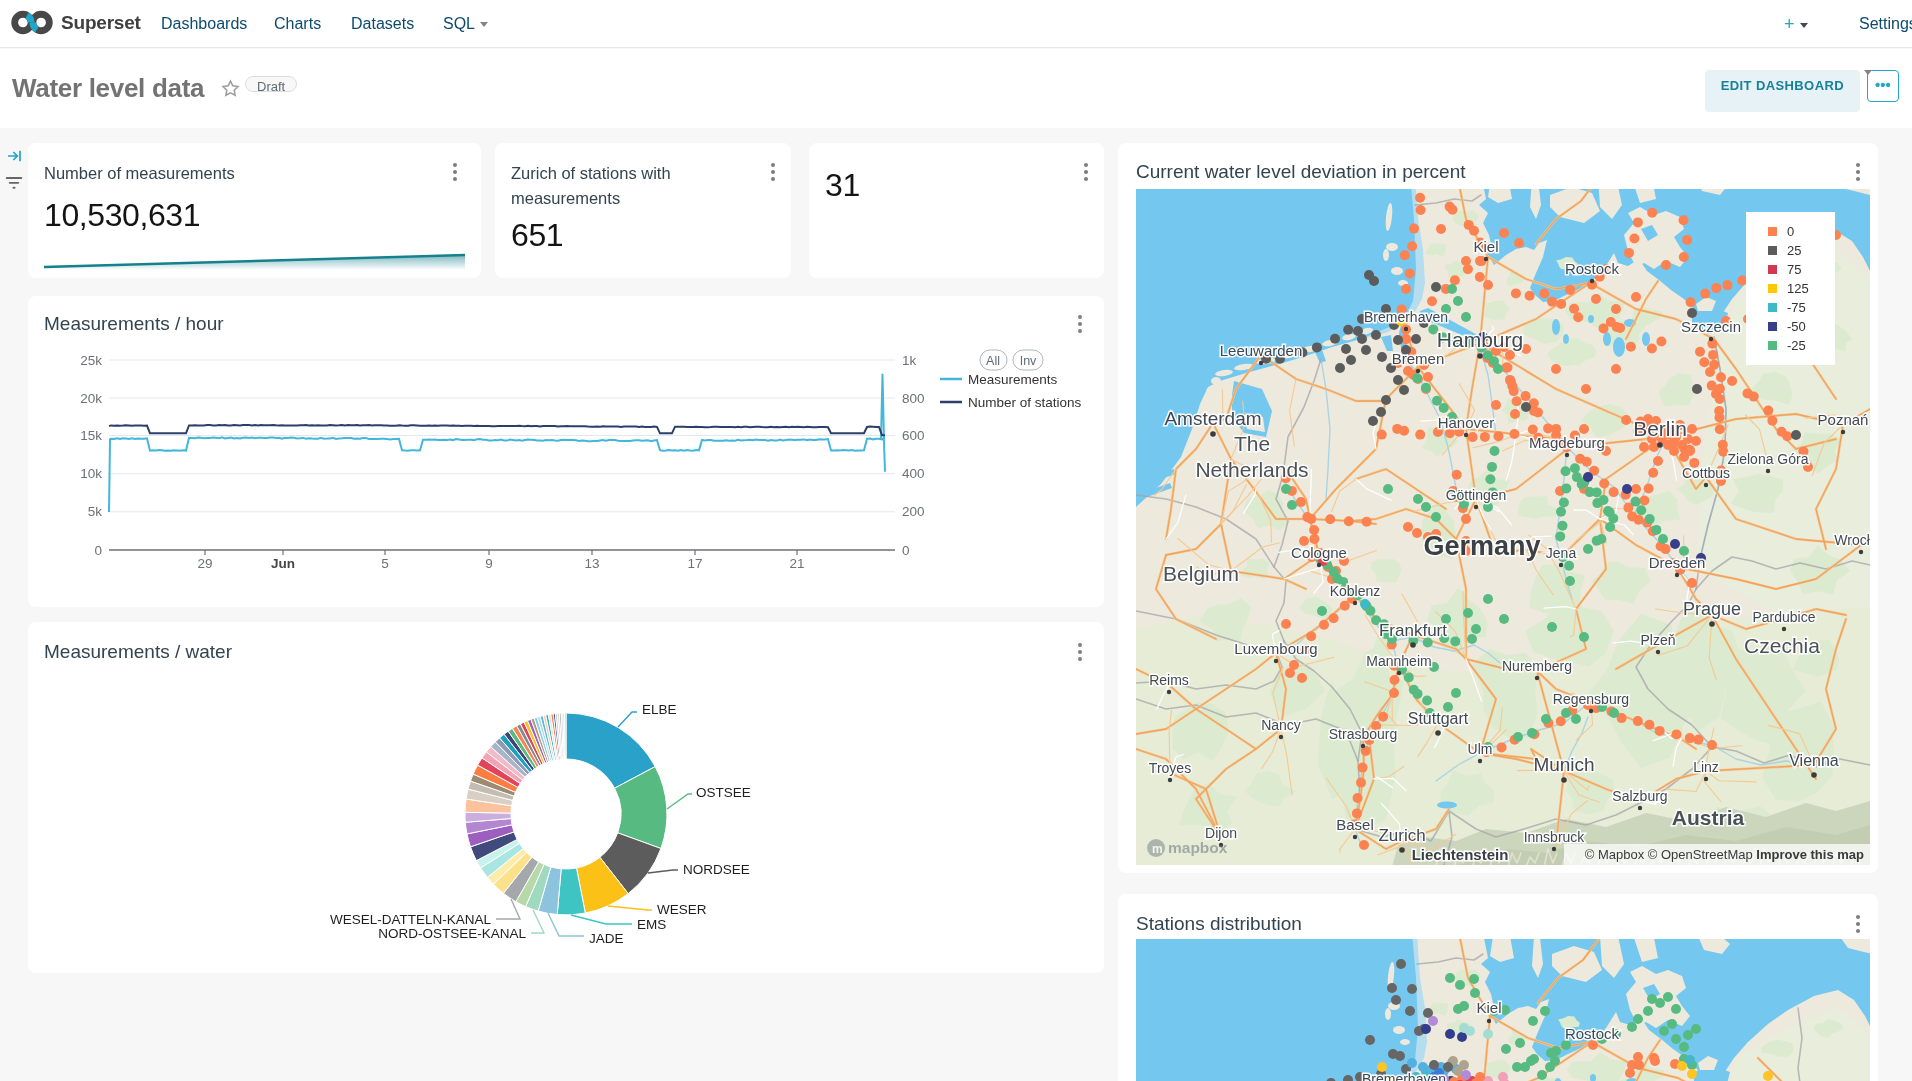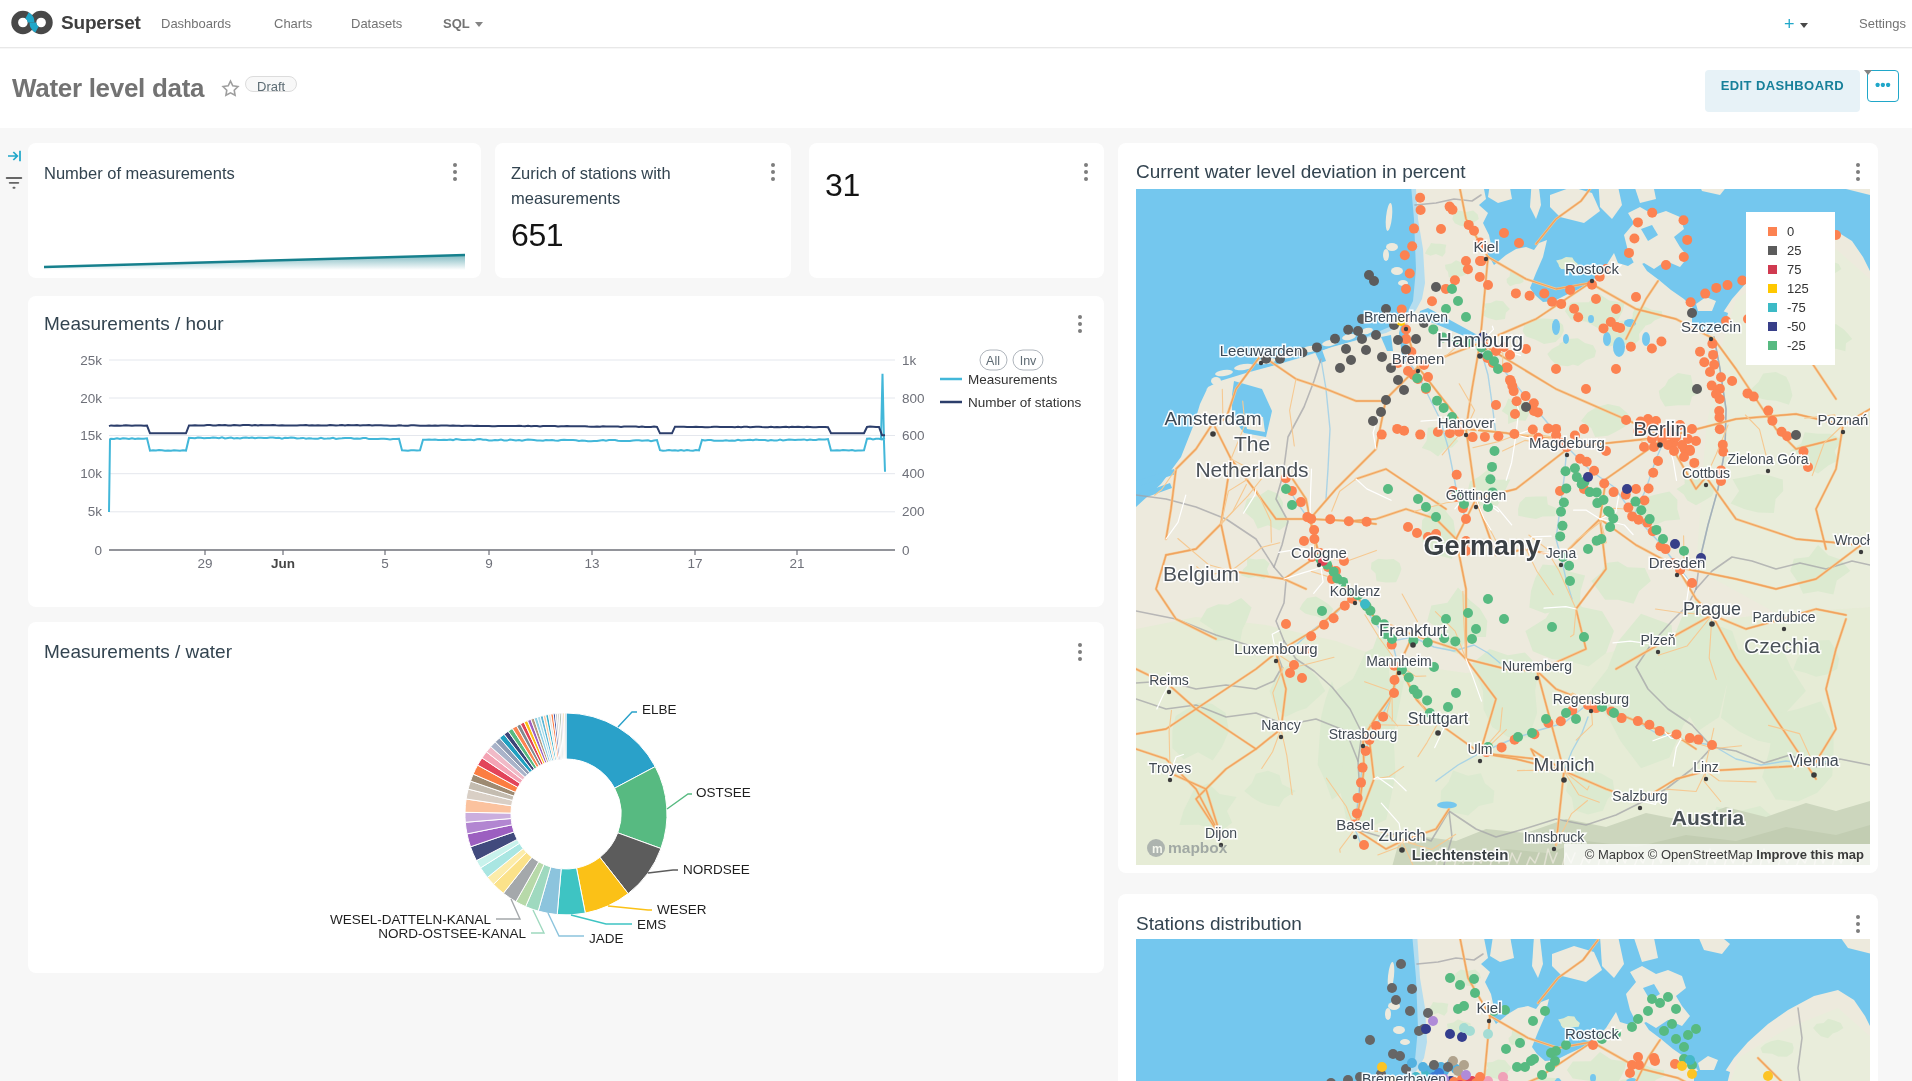--- a/index.html
+++ b/index.html
@@ -3,21 +3,21 @@
 <meta charset="utf-8">
 <style>
 * { margin:0; padding:0; box-sizing:border-box; }
 html,body { width:1912px; height:1081px; overflow:hidden; background:#f7f7f7;
   font-family:"Liberation Sans", sans-serif; }
 
 #nav { position:absolute; left:0; top:0; width:1912px; height:48px; background:#fff;
   border-bottom:1px solid #e8e8e8; z-index:10; }
 #logo { position:absolute; left:11px; top:10px; display:flex; align-items:center; }
 #logo .word { font-size:19px; font-weight:bold; color:#3f3f3f; margin-left:8px; letter-spacing:-0.2px; }
-.navitem { position:absolute; top:0; height:48px; line-height:48px; font-size:13px; color:#737373; }
+.navitem { position:absolute; top:0; height:48px; line-height:48px; font-size:16px; color:#0c4a6e; }
 .caret { display:inline-block; width:0; height:0; border-left:4.5px solid transparent;
   border-right:4.5px solid transparent; border-top:5px solid #848484; margin-left:5px; vertical-align:middle; }
 
 #hdr { position:absolute; left:0; top:49px; width:1912px; height:79px; background:#fff; }
 #hdr h1 { position:absolute; left:12px; top:24px; font-size:26px; color:#737373; letter-spacing:-0.3px; }
 #draft { position:absolute; left:245px; top:27px; height:16px; padding:0 11px; line-height:20px;
   border:1px solid #dcdcdc; border-radius:11px; background:#f8f8f8; font-size:13px; color:#5c6b73; }
 #editbtn { position:absolute; right:52px; top:21px; height:42px; padding:0 16px; line-height:32px;
   background:#e7f2f7; color:#17809a; font-weight:bold; font-size:13px; border-radius:4px; letter-spacing:0.4px;}
 #dotsbtn { position:absolute; right:13px; top:21px; width:32px; height:32px; border:1px solid #20a7c9;
@@ -41,21 +41,21 @@
       <circle cx="21" cy="22" r="14.5" fill="none" stroke="#484848" stroke-width="12"></circle>
       <circle cx="53" cy="22" r="14.5" fill="none" stroke="#484848" stroke-width="12"></circle>
       <path d="M 28.2 9.6 A 14.5 14.5 0 0 1 35.5 22" fill="none" stroke="#20a7c9" stroke-width="12"></path>
       <path d="M 38.5 22 A 14.5 14.5 0 0 0 45.8 34.4" fill="none" stroke="#20a7c9" stroke-width="12"></path>
     </svg>
     <span class="word">Superset</span>
   </div>
   <span class="navitem" style="left:161px;">Dashboards</span>
   <span class="navitem" style="left:274px;">Charts</span>
   <span class="navitem" style="left:351px;">Datasets</span>
-  <span class="navitem" style="left:443px;font-weight:bold;">SQL<span class="caret"></span></span>
+  <span class="navitem" style="left:443px;">SQL<span class="caret"></span></span>
   <span class="navitem" style="left:1784px; color:#20a7c9; font-size:18px;">+<span class="caret" style="border-top-color:#484848;"></span></span>
   <span class="navitem" style="left:1831px;margin-left:28px;">Settings<span class="caret"></span></span>
 </div>
 
 <div id="hdr">
   <h1>Water level data</h1>
   <svg width="19" height="19" viewBox="0 0 24 24" style="position:absolute;left:221px;top:30px;fill:none;stroke:#9e9e9e;stroke-width:2;">
     <path d="M12 2.6 L14.9 8.6 L21.4 9.5 L16.7 14.1 L17.8 20.6 L12 17.5 L6.2 20.6 L7.3 14.1 L2.6 9.5 L9.1 8.6 Z"></path>
   </svg>
   <span id="draft">Draft</span>
@@ -74,20 +74,21 @@
   </svg>
 </div>
 
 <div class="card" id="kpi1" style="left:28px; top:143px; width:453px; height:135px; padding:18px 16px 0 16px;">
   <div class="ctitle kpihead">Number of measurements</div>
   <div class="kebab" style="right:24px; top:20px;">
       <i></i>
       <i></i>
       <i></i>
     </div>
+  <div class="kpinum">10,530,631</div>
   <svg width="421" height="24" viewBox="0 0 421 24" style="position:absolute; left:16px; top:103px;">
     <defs>
         <linearGradient id="spg" x1="0" y1="0" x2="0" y2="1">
       <stop offset="0" stop-color="#16808d" stop-opacity="0.55"></stop>
       <stop offset="1" stop-color="#16808d" stop-opacity="0"></stop>
     </linearGradient>
       </defs>
     <polygon points="0,21 421,9 421,24 0,24" fill="url(#spg)"></polygon>
     <polyline points="0,21 421,9" fill="none" stroke="#16808d" stroke-width="2.4"></polyline>
   </svg>

